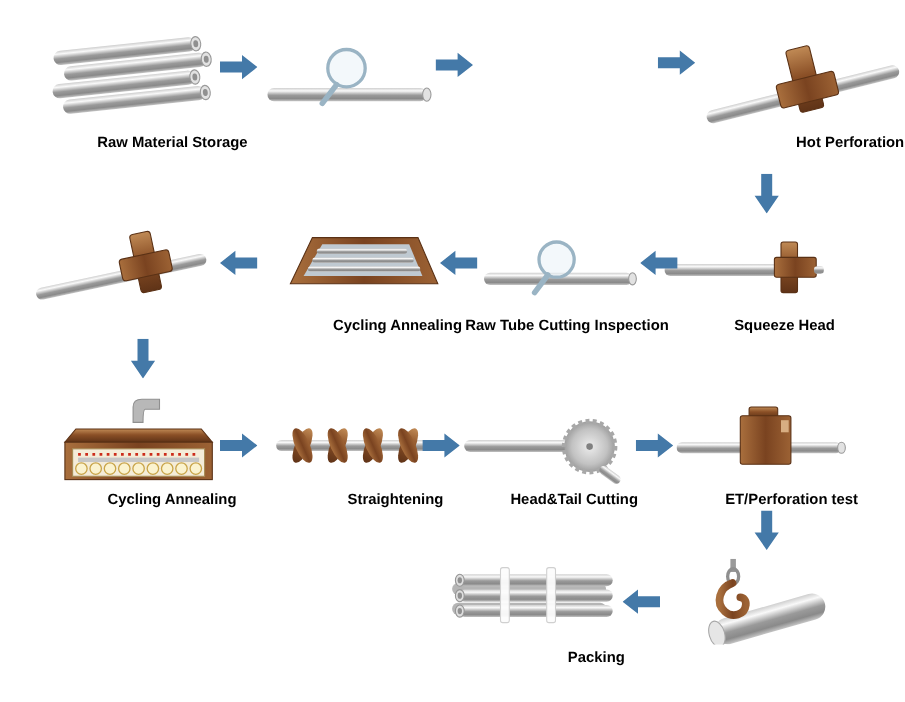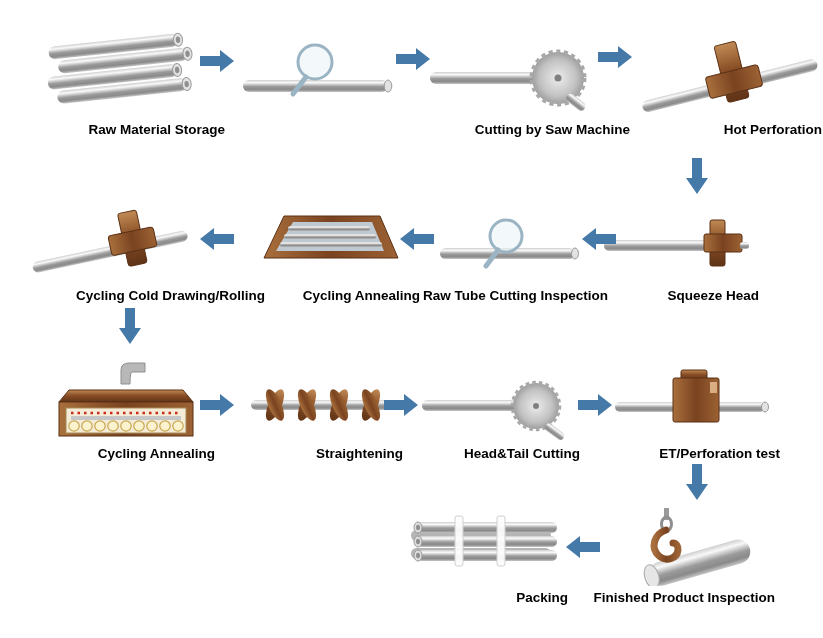--- a/index.html
+++ b/index.html
@@ -77,36 +77,20 @@
     <div class="art">
       <svg width="150" height="96" viewBox="0 0 150 96">
         <rect x="0" y="58" width="145" height="12" rx="6" fill="url(#gTube)"></rect>
         <ellipse cx="145" cy="64" rx="3.8" ry="6" fill="#e2e2e2" stroke="#9a9a9a"></ellipse>
         <circle cx="72" cy="40" r="17" fill="#eaf2f7" fill-opacity="0.55" stroke="#9ab4c4" stroke-width="3"></circle>
         <line x1="63" y1="55" x2="50" y2="72" stroke="#9ab4c4" stroke-width="5" stroke-linecap="round"></line>
       </svg>
     </div>
   </div>
 
-  <div class="step" style="left:430px;top:22px;width:200px">
-    <div class="art art-left">
-      <svg width="165" height="96" viewBox="0 0 165 96">
-        <rect x="0" y="50" width="118" height="12" rx="6" fill="url(#gTube)"></rect>
-        <g transform="translate(128,56)">
-          <circle r="26" fill="url(#gSaw)"></circle>
-          <circle r="26" fill="none" stroke="#a8a8a8" stroke-width="5" stroke-dasharray="4 3.5"></circle>
-          <circle r="3.5" fill="#808080"></circle>
-        </g>
-        <g transform="translate(140,70) rotate(38)">
-            <rect width="22" height="9" rx="4.5" fill="url(#gTube)"></rect>
-          </g>
-      </svg>
-    </div>
-    <div class="label">Cutting by Saw Machine</div>
-  </div>
 
   <div class="step" style="left:632px;top:22px;width:190px">
     <div class="art">
       <svg width="185" height="96" viewBox="0 0 185 96">
         <g transform="rotate(-14 92 52)">
           <rect x="2" y="58" width="180" height="12" rx="6" fill="url(#gTube)"></rect>
           <rect x="86" y="22" width="22" height="58" rx="3" fill="url(#gCopper)" stroke="#5a3115"></rect>
           <rect x="70" y="50" width="54" height="22" rx="3" fill="url(#gCopper2)" stroke="#5a3115"></rect>
         </g>
       </svg>
@@ -154,21 +138,20 @@
   <div class="step" style="left:30px;top:202px;width:235px">
     <div class="art art-left">
       <svg width="160" height="82" viewBox="0 0 160 82">
         <g transform="rotate(-12 80 44)">
           <rect x="0" y="44" width="158" height="11" rx="5.5" fill="url(#gTube)"></rect>
           <rect x="94" y="14" width="19" height="54" rx="3" fill="url(#gCopper)" stroke="#5a3115"></rect>
           <rect x="80" y="34" width="46" height="20" rx="3" fill="url(#gCopper2)" stroke="#5a3115"></rect>
         </g>
       </svg>
     </div>
-    <div class="label">Cycling Cold Drawing/Rolling</div>
   </div>
 
   <div class="step" style="left:35px;top:358px;width:180px">
     <div class="art">
       <svg width="165" height="84" viewBox="0 0 165 84">
         <path d="M78,26 L78,12 Q78,5 86,5 L102,5 L102,14 L89,14 Q87,14 87,26 Z" fill="#b8b8b8" stroke="#8f8f8f"></path>
         <path d="M26,32 L140,32 L150,44 L16,44 Z" fill="url(#gCopper)" stroke="#5a3115"></path>
         <rect x="16" y="44" width="134" height="34" fill="url(#gCopper2)" stroke="#5a3115"></rect>
         <rect x="23" y="50" width="120" height="25" fill="#f4ecd9" stroke="#a68b55"></rect>
         <line x1="28" y1="55" x2="138" y2="55" stroke="#cc2b1a" stroke-width="2.5" stroke-dasharray="2.5 4"></line>
@@ -247,21 +230,20 @@
       <svg width="160" height="78" viewBox="0 0 160 78">
         <g transform="rotate(-16 95 56)">
           <rect x="48" y="44" width="104" height="24" rx="12" fill="url(#gTube)"></rect>
           <ellipse cx="50" cy="56" rx="7" ry="12" fill="#e6e6e6" stroke="#a8a8a8"></ellipse>
         </g>
         <rect x="64" y="0" width="5" height="12" fill="#9a9a9a"></rect>
         <ellipse cx="66.5" cy="16" rx="5" ry="7" fill="none" stroke="#8f8f8f" stroke-width="3"></ellipse>
         <path d="M66,22 C54,26 50,40 59,48 C66,54 77,51 78,42 C78.5,38 76,35 73,35" fill="none" stroke="url(#gCopper2)" stroke-width="7" stroke-linecap="round"></path>
       </svg>
     </div>
-    <div class="label">Finished Product Inspection</div>
   </div>
 
   <div class="step" style="left:398px;top:508px;width:170px">
     <div class="art">
       <svg width="160" height="78" viewBox="0 0 160 78">
         <rect x="8" y="22" width="140" height="11" rx="5.5" fill="#b5b5b5"></rect>
         <rect x="8" y="40" width="140" height="11" rx="5.5" fill="#b5b5b5"></rect>
         <rect x="14" y="14" width="140" height="11" rx="5.5" fill="url(#gTube)"></rect>
         <rect x="14" y="28" width="140" height="11" rx="5.5" fill="url(#gTube)"></rect>
         <rect x="14" y="42" width="140" height="11" rx="5.5" fill="url(#gTube)"></rect>

